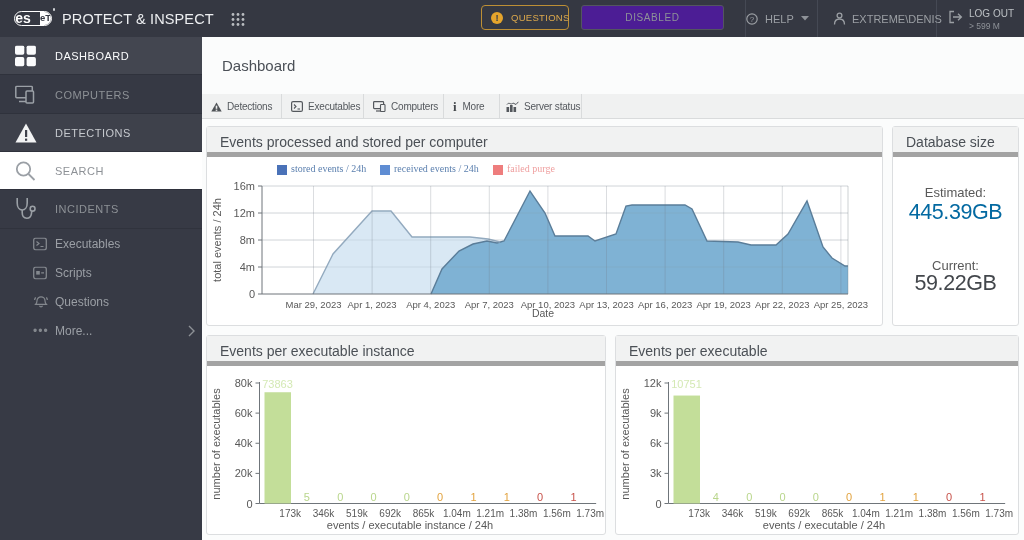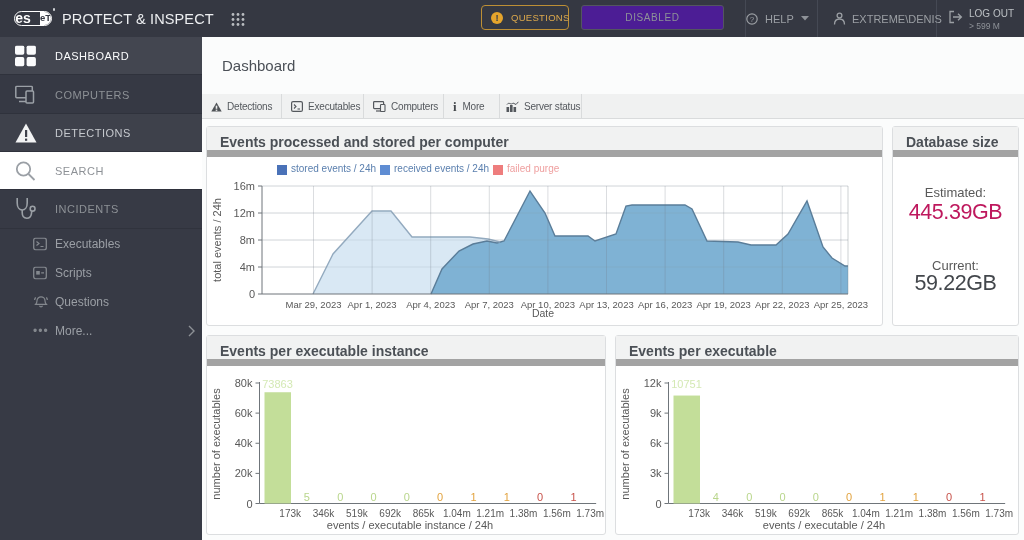--- a/index.html
+++ b/index.html
@@ -26,23 +26,23 @@
 .sub .sic { position:absolute; left:33px; top:50%; transform:translateY(-50%); }
 .sub .stx { position:absolute; left:55px; top:50%; transform:translateY(-50%); font-size:12px; color:#9b9fa5; }
 
 #content { position:absolute; left:202px; top:37px; width:822px; height:503px; background:#fbfcfc; }
 #pgtitle { position:absolute; left:20px; top:20px; font-size:15px; color:#4b5057; }
 #tabbar { position:absolute; left:0; top:57px; width:822px; height:25px; background:#f0f1f1; border-bottom:1px solid #d9dbdc; }
 .tab { position:absolute; top:0; height:25px; border-right:1px solid #d9dbdc; display:flex; align-items:center; color:#54585d; font-size:10px; white-space:nowrap; letter-spacing:-0.2px; }
 .tab svg { margin-right:5px; }
 #tabactive { position:absolute; top:-1px; height:26px; background:#fdfdfd; border-top:2px solid #3d9aa2; border-right:1px solid #d9dbdc; border-left:1px solid #d9dbdc; display:flex; align-items:center; color:#4d96a2; font-size:10px; white-space:nowrap; }
 .panel { position:absolute; background:#fff; border:1px solid #dcdee0; border-radius:3px; }
-.phead { position:absolute; left:0; top:0; right:0; height:30px; background:#f1f2f2; border-bottom:7px solid #a3a3a3; line-height:30px; padding-left:13px; font-size:14px; font-weight:bold; color:#4b5056; }
+.phead { position:absolute; left:0; top:0; right:0; height:30px; background:#f1f2f2; border-bottom:5px solid #a3a3a3; line-height:30px; padding-left:13px; font-size:14px; font-weight:normal; color:#4b5056; }
 .lgsq { position:absolute; width:10px; height:10px; top:38px; }
-.lgtx { position:absolute; top:36px; font-size:10px; white-space:nowrap; }
+.lgtx { position:absolute; top:36px; font-size:10px; white-space:nowrap;font-family:Liberation Serif, serif; }
 svg text { font-family:"Liberation Sans", sans-serif; }
 </style>
 </head>
 <body>
 <div id="topbar">
   <div id="logo">
       <div class="l">es</div>
       <div class="r">eT</div>
     </div>
   <div style="position:absolute; left:52.5px; top:8px; width:2.5px; height:2.5px; border-radius:50%; background:#cfd2d6;"></div>
@@ -275,21 +275,21 @@
     <text x="575.3" y="150.5" text-anchor="middle" font-size="9.5" fill="#595959">Apr 22, 2023</text>
     <text x="633.9" y="150.5" text-anchor="middle" font-size="9.5" fill="#595959">Apr 25, 2023</text>
     <text x="336" y="160" text-anchor="middle" font-size="10.5" fill="#595959">Date</text>
     <text x="0" y="0" text-anchor="middle" font-size="11" fill="#595959" transform="translate(14,83) rotate(-90)">total events / 24h</text>
     </svg>
   </div>
 
   <div class="panel" style="left:690px; top:89px; width:127px; height:200px;">
     <div class="phead">Database size</div>
     <div style="position:absolute; left:0; width:100%; top:58px; text-align:center; font-size:13px; color:#595959;">Estimated:</div>
-    <div style="position:absolute; left:0; width:100%; top:73px; text-align:center; font-size:21.5px; letter-spacing:-0.4px; color:#be185d;">445.39GB</div>
+    <div style="position:absolute; left:0; width:100%; top:73px; text-align:center; font-size:21.5px; letter-spacing:-0.4px; color:#0369a1;">445.39GB</div>
     <div style="position:absolute; left:0; width:100%; top:131px; text-align:center; font-size:13px; color:#595959;">Current:</div>
     <div style="position:absolute; left:0; width:100%; top:144px; text-align:center; font-size:21.5px; letter-spacing:-0.4px; color:#43474c;">59.22GB</div>
   </div>
 
   <div class="panel" style="left:4px; top:298px; width:400px; height:200px;">
     <div class="phead">Events per executable instance</div>
     <svg id="barchart1" style="position:absolute; left:0; top:30px;" width="398" height="168" viewBox="0 0 398 168">
     <line x1="52.5" y1="16" x2="52.5" y2="137.5" stroke="#6f757a" stroke-width="1"></line>
     <line x1="52.5" y1="137.5" x2="389.17" y2="137.5" stroke="#6f757a" stroke-width="1"></line>
     <line x1="48.5" y1="137.5" x2="52.5" y2="137.5" stroke="#6f757a" stroke-width="1"></line>

